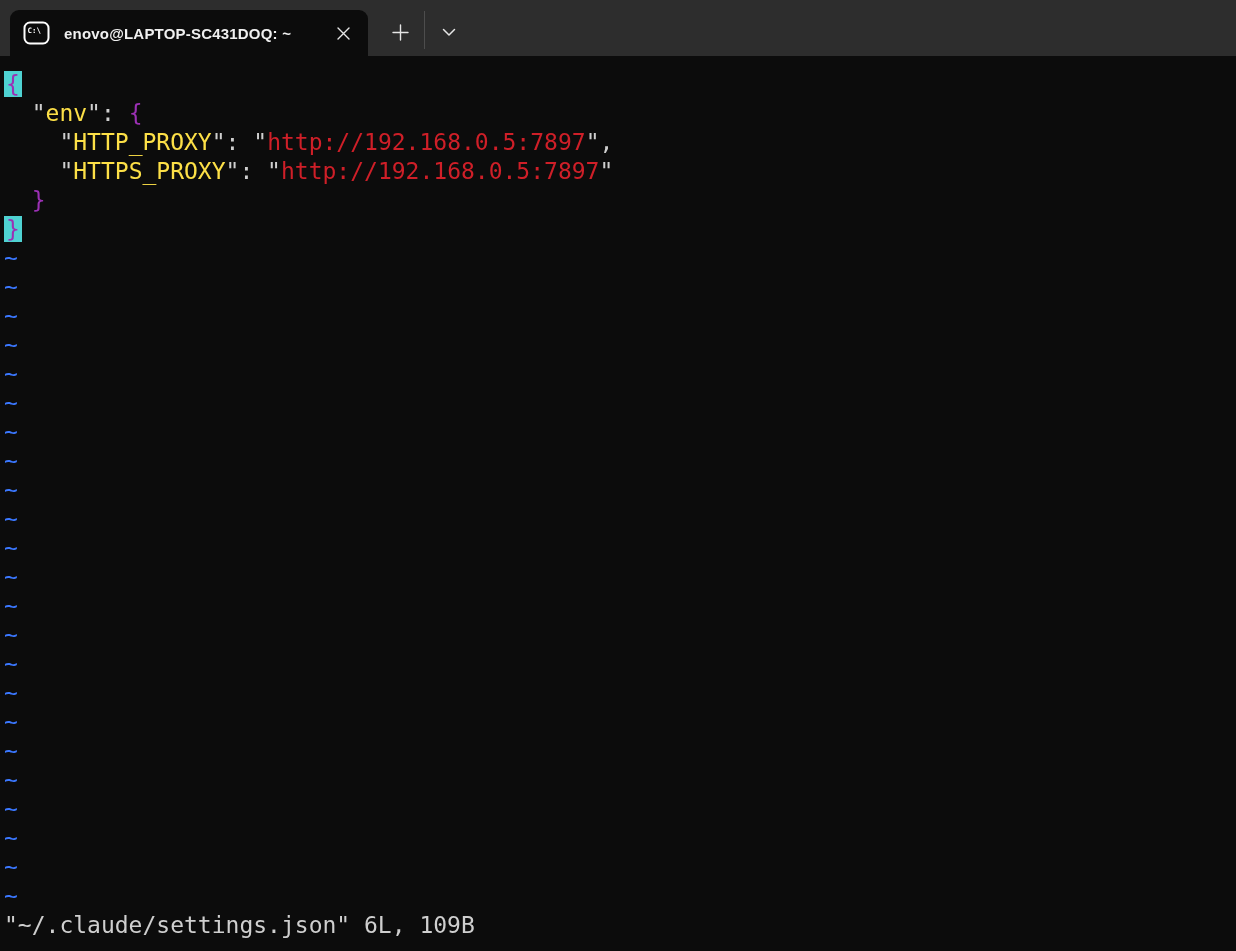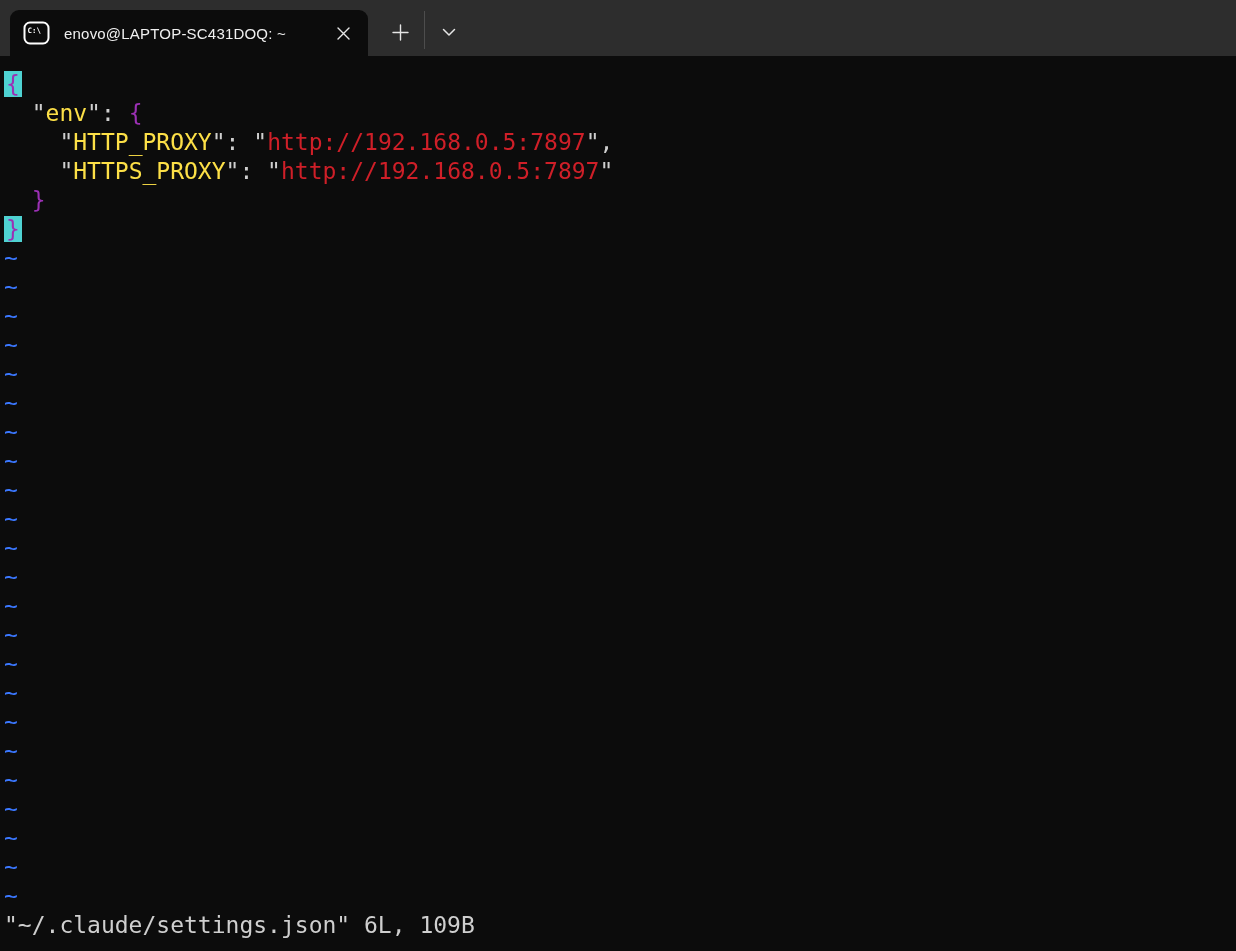--- a/index.html
+++ b/index.html
@@ -23,21 +23,21 @@
     height: 46px;
     background: #0c0c0c;
     border-radius: 9px 9px 0 0;
     display: flex;
     align-items: center;
   }
   .tab-icon { margin-left: 13px; flex: 0 0 auto; display: flex; }
   .tab-title {
     margin-left: 14px;
     font-size: 15px;
-    font-weight: 400;
+    font-weight: 700;
     color: #f0f0f0;
     letter-spacing: 0.2px;
     white-space: nowrap;
     overflow: hidden;
   }
   .tab-close {
     margin-left: auto;
     margin-right: 10px;
     width: 30px; height: 30px;
     display: flex; align-items: center; justify-content: center;

